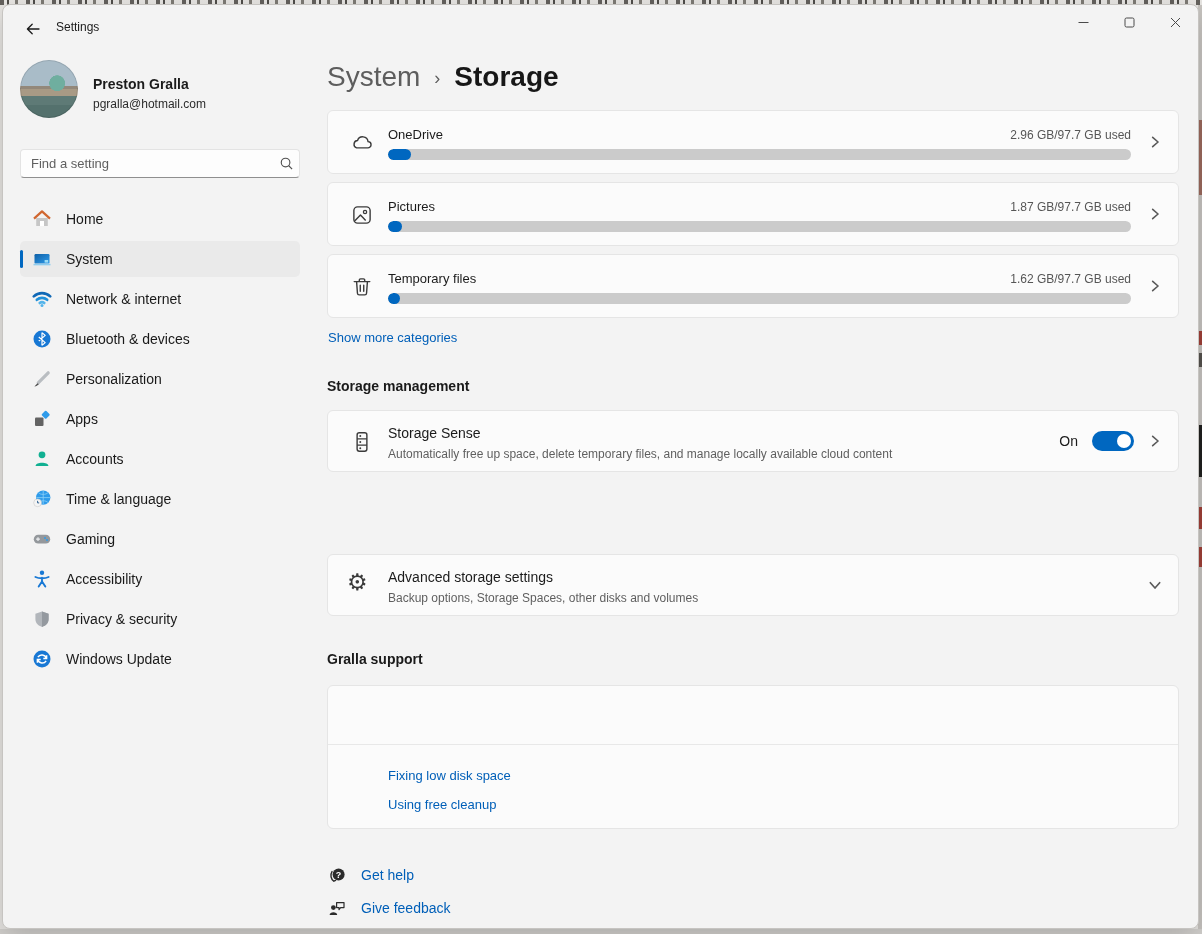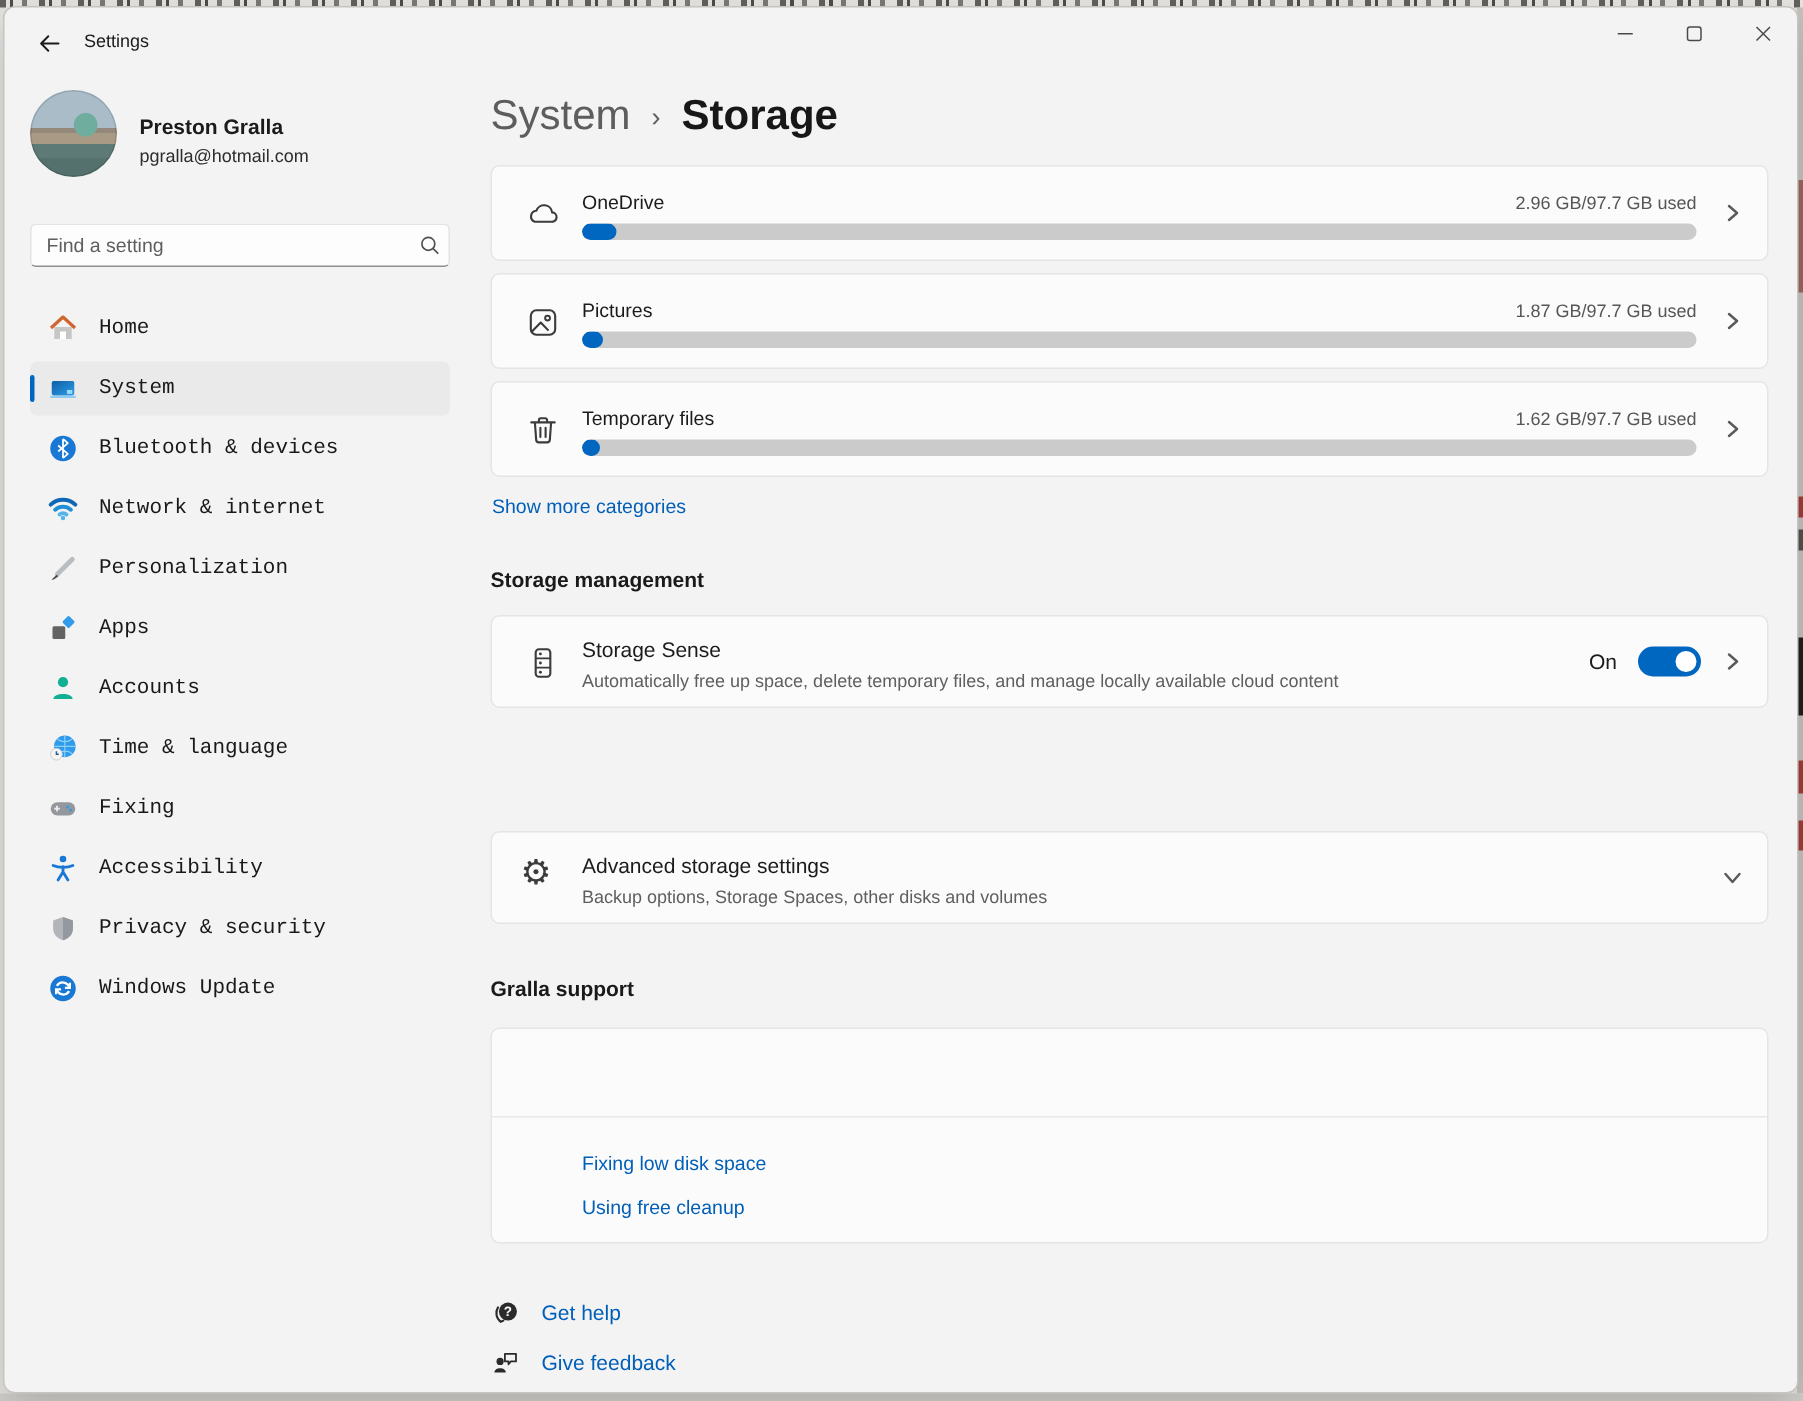--- a/index.html
+++ b/index.html
@@ -40,21 +40,21 @@
   .search-box input { flex:1; border:none; outline:none; background:transparent; font-size:13px; color:#1b1b1b; padding:0 6px 0 10px; font-family:inherit; }
   .search-box input::placeholder { color:#5f5f5f; }
   .search-icon { width:26px; display:flex; justify-content:center; align-items:center; }
 
   .nav { position:absolute; left:17px; top:196px; width:280px; }
   .nav-item { position:relative; height:36px; margin-bottom:4px; border-radius:5px; display:flex; align-items:center; cursor:pointer; }
   .nav-item.selected { background:#eaeaea; }
   .nav-item .sel-bar { display:none; }
   .nav-item.selected .sel-bar { display:block; position:absolute; left:0; top:9px; width:3px; height:18px; border-radius:2px; background:var(--accent); }
   .nav-icon { width:20px; height:20px; margin-left:12px; flex:0 0 auto; }
-  .nav-label { margin-left:14px; font-size:14px; color:#191919;font-family:Liberation Mono, monospace; }
+  .nav-label { margin-left:14px; font-size:14px; color:#191919; }
 
   
   .breadcrumb { position:absolute; left:324px; top:56px; display:flex; align-items:baseline; gap:14px; }
   .bc-parent { font-size:28px; color:#5d5d5d; }
   .bc-sep { font-size:18px; color:#5d5d5d; position:relative; top:-2px; }
   .bc-current { font-size:28px; font-weight:600; color:#171717; }
 
   .card { position:absolute; left:324px; width:852px; background:#fbfbfb; border:1px solid #e5e5e5; border-radius:6px; }
   .cat-card { height:64px; cursor:pointer; }
   .cat-icon { position:absolute; left:21px; top:19px; width:26px; height:26px; color:#3b3b3b; }
@@ -169,40 +169,40 @@
         <rect x="2.5" y="5" width="15" height="9.6" rx="1.2" fill="url(#sysg)"></rect>
         <rect x="12.6" y="11" width="3.6" height="2.6" fill="#9adcf5"></rect>
         <path d="M1.5 15.6 H18.5" stroke="#8fcdef" stroke-width="1.5"></path>
       </svg>
       <span class="nav-label">System</span>
     </div>
 
     <div class="nav-item">
 
       <svg class="nav-icon" viewBox="0 0 20 20">
-        <circle cx="10" cy="10" r="8.5" fill="#1878d4"></circle>
-        <path d="M10 3.6 V16.4 M10 3.6 L13.2 6.4 L6.8 12 M10 16.4 L13.2 13.6 L6.8 8" stroke="#fff" stroke-width="1.2" fill="none" stroke-linejoin="round"></path>
-      </svg>
-      <span class="nav-label">Bluetooth &amp; devices</span>
-    </div>
-
-    <div class="nav-item">
-
-      <svg class="nav-icon" viewBox="0 0 20 20">
         <path d="M1.8 7.4 a12 12 0 0 1 16.4 0" stroke="#0f68b6" stroke-width="2.6" fill="none" stroke-linecap="round"></path>
         <path d="M4.8 10.8 a8 8 0 0 1 10.4 0" stroke="#1f8fd8" stroke-width="2.6" fill="none" stroke-linecap="round"></path>
         <path d="M7.7 14 a3.6 3.6 0 0 1 4.6 0" stroke="#54b4ea" stroke-width="2.6" fill="none" stroke-linecap="round"></path>
         <circle cx="10" cy="16.4" r="1.5" fill="#54b4ea"></circle>
       </svg>
       <span class="nav-label">Network &amp; internet</span>
     </div>
 
     <div class="nav-item">
 
       <svg class="nav-icon" viewBox="0 0 20 20">
+        <circle cx="10" cy="10" r="8.5" fill="#1878d4"></circle>
+        <path d="M10 3.6 V16.4 M10 3.6 L13.2 6.4 L6.8 12 M10 16.4 L13.2 13.6 L6.8 8" stroke="#fff" stroke-width="1.2" fill="none" stroke-linejoin="round"></path>
+      </svg>
+      <span class="nav-label">Bluetooth &amp; devices</span>
+    </div>
+
+    <div class="nav-item">
+
+      <svg class="nav-icon" viewBox="0 0 20 20">
         <path d="M6.2 13.8 L16.2 3.8" stroke="#b9bdc1" stroke-width="3.2" stroke-linecap="round"></path>
         <path d="M5.8 14.2 C4.6 15.4 3.4 16.2 2.4 17.6 C4.4 17.4 5.6 16.4 6.8 15.2 Z" fill="#4c4c4c"></path>
       </svg>
       <span class="nav-label">Personalization</span>
     </div>
 
     <div class="nav-item">
 
       <svg class="nav-icon" viewBox="0 0 20 20">
         <rect x="3" y="8.5" width="8.5" height="8.5" rx="1" fill="#636363"></rect>
@@ -232,21 +232,21 @@
     </div>
 
     <div class="nav-item">
 
       <svg class="nav-icon" viewBox="0 0 20 20">
         <rect x="1.8" y="5.8" width="16.4" height="8.8" rx="4.4" fill="#94989c"></rect>
         <path d="M6 8.2 V12 M4.1 10.1 H7.9" stroke="#eceef0" stroke-width="1.2"></path>
         <circle cx="13" cy="9" r="1" fill="#2f9bea"></circle>
         <circle cx="15" cy="11" r="1" fill="#2f9bea"></circle>
       </svg>
-      <span class="nav-label">Fixing</span>
+      <span class="nav-label">Gaming</span>
     </div>
 
     <div class="nav-item">
 
       <svg class="nav-icon" viewBox="0 0 20 20">
         <circle cx="10" cy="3.7" r="2.2" fill="#1878d4"></circle>
         <path d="M3.4 8 C7 9.7 13 9.7 16.6 8 M10 8.8 V12.4 M10 12.4 L6.7 17.6 M10 12.4 L13.3 17.6" stroke="#1878d4" stroke-width="1.9" fill="none" stroke-linecap="round"></path>
       </svg>
       <span class="nav-label">Accessibility</span>
     </div>

